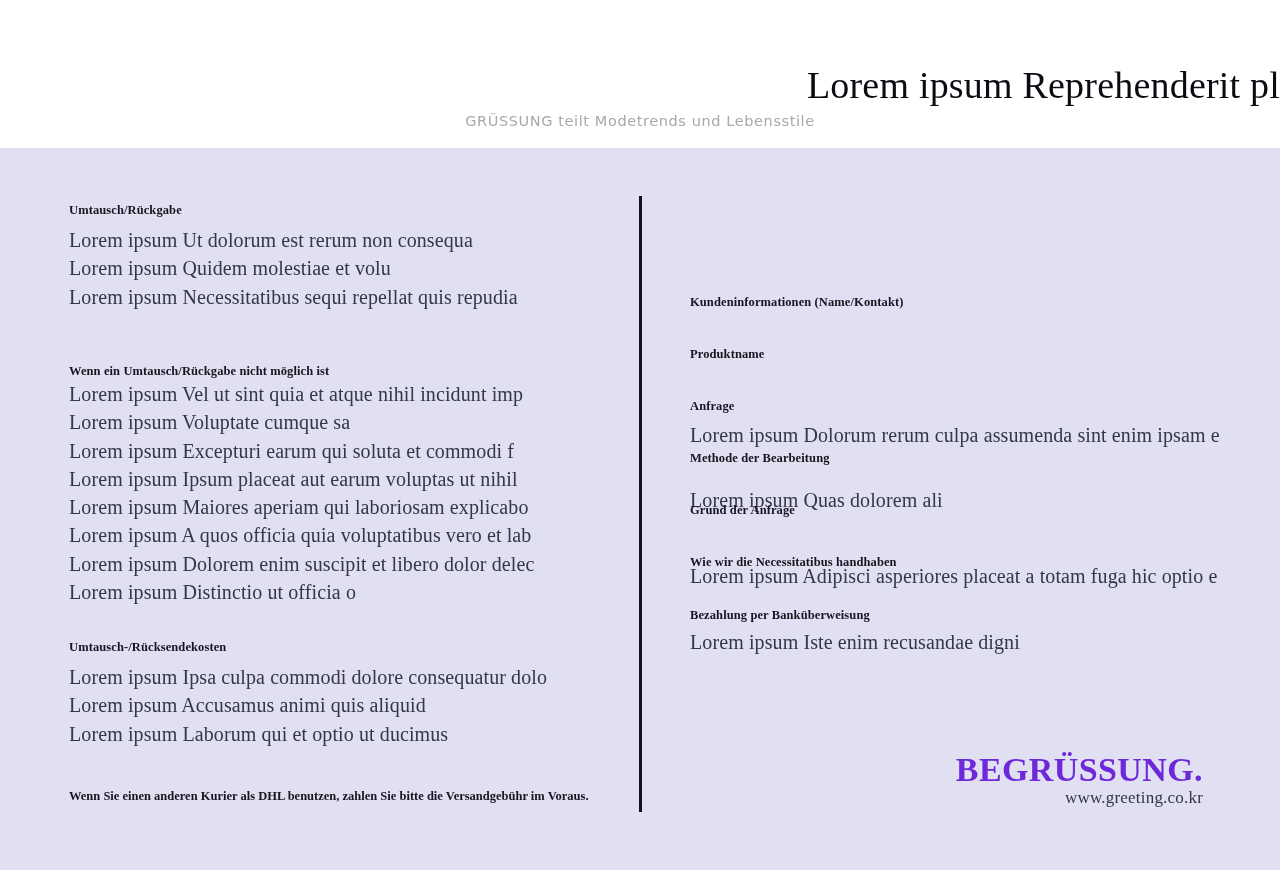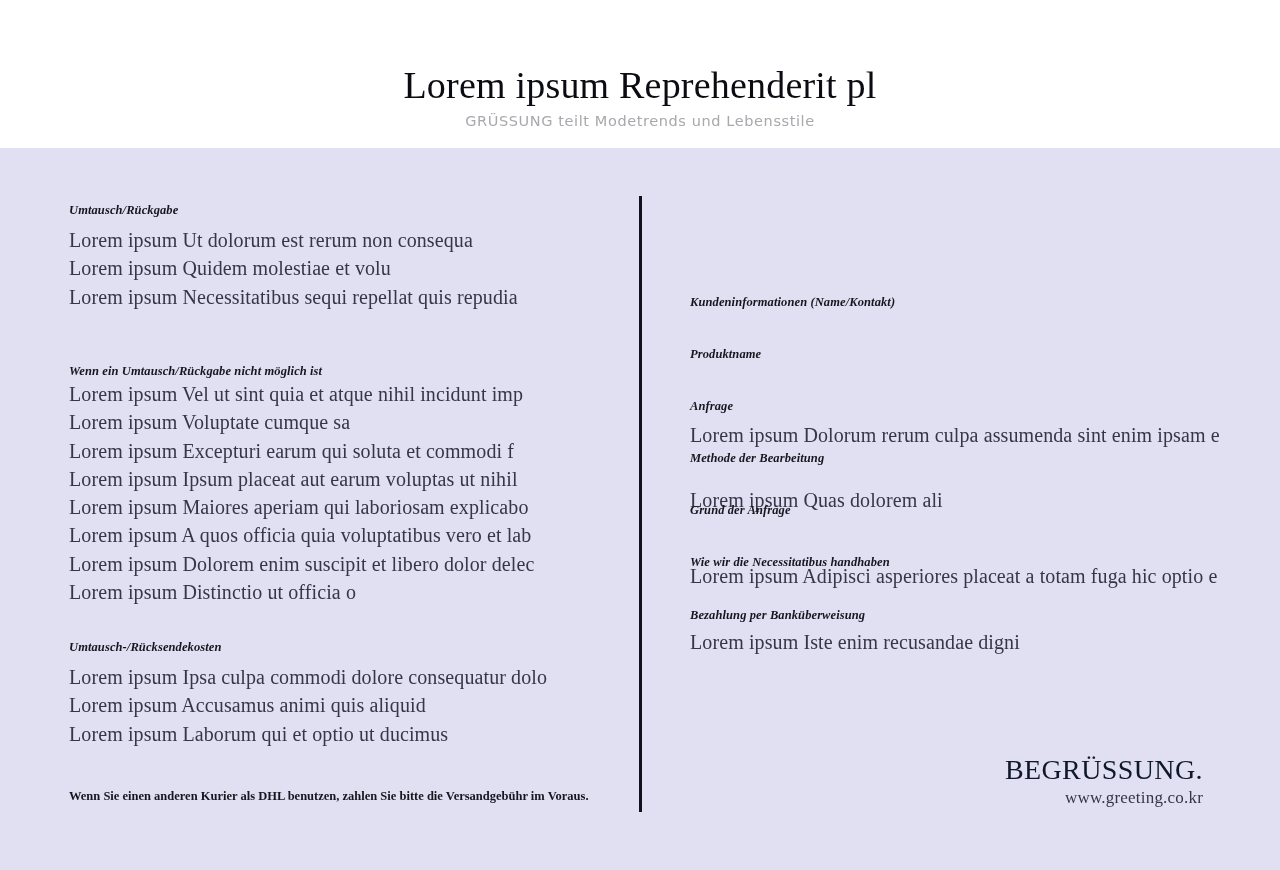--- a/index.html
+++ b/index.html
@@ -27,21 +27,21 @@
     width: 1280px;
     height: 148px;
     background: #ffffff;
     box-sizing: border-box;
   }
   .header-title {
     position: absolute;
     left: 0;
     top: 62px;
     width: 1280px;
-    text-align: center;
+    text-align: right;
     font-family: "Liberation Serif", serif;
     font-size: 38px;
     font-weight: 400;
     color: #0b0b12;
     letter-spacing: 0.2px;
     line-height: 46px;
     white-space: nowrap;
   }
   .header-subtitle {
     position: absolute;
@@ -83,21 +83,20 @@
   }
 
   .section-label {
     font-family: "Liberation Serif", serif;
     font-size: 12.5px;
     font-weight: 700;
     color: #16161f;
     line-height: 17px;
     letter-spacing: 0.1px;
     white-space: nowrap;
-    font-style: italic;
   }
   .body-line {
     font-family: "Liberation Serif", serif;
     font-size: 20px;
     font-weight: 400;
     color: #353648;
     line-height: 28.3px;
     letter-spacing: 0.1px;
     white-space: nowrap;
   }
@@ -120,23 +119,23 @@
 
   
   .brand {
     position: absolute;
     right: 77px;
     top: 753px;
     text-align: right;
   }
   .brand-name {
     font-family: "Liberation Serif", serif;
-    font-size: 28px;
-    font-weight: 400;
-    color: #0f172a;
+    font-size: 34px;
+    font-weight: 700;
+    color: #6d28d9;
     line-height: 34px;
     letter-spacing: 0.4px;
     white-space: nowrap;
   }
   .brand-url {
     font-family: "Liberation Serif", serif;
     font-size: 17px;
     font-weight: 400;
     color: #35354a;
     line-height: 22px;

